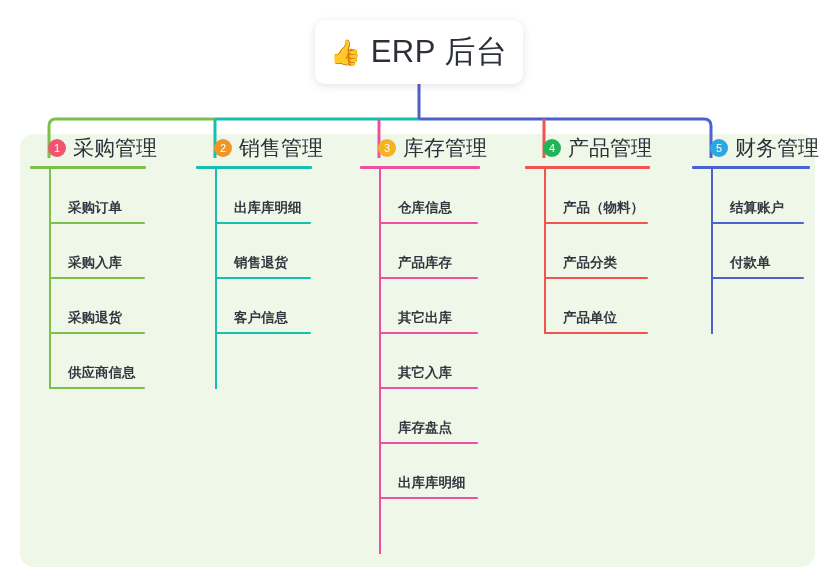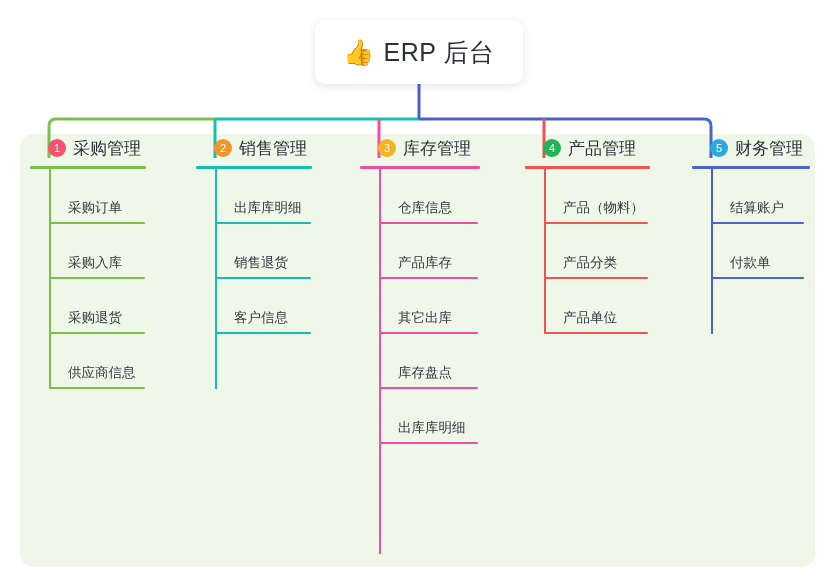--- a/index.html
+++ b/index.html
@@ -45,21 +45,21 @@
     justify-content: center;
     gap: 9px;
     z-index: 5;
   }
   .root-emoji {
     font-size: 25px;
     line-height: 1;
     display: inline-block;
   }
   .root-title {
-    font-size: 25px;
+    font-size: 31px;
     color: #2c3038;
     letter-spacing: 0.5px;
     white-space: nowrap;
   }
 
   
   .connectors {
     position: absolute;
     left: 0;
     top: 0;
@@ -98,36 +98,37 @@
     border-radius: 50%;
     color: #ffffff;
     font-size: 11px;
     line-height: 18px;
     text-align: center;
     font-weight: normal;
     flex: 0 0 auto;
   }
 
   .col-title {
-    font-size: 17px;
+    font-size: 21px;
     color: #2c3038;
     white-space: nowrap;
   }
 
   .col-rule {
     height: 3px;
     border-radius: 1px;
     margin-top: 4px;
   }
 
   
   .col-items {
     position: relative;
     margin-top: 0;
     padding-left: 20px;
+    font-weight: bold;
   }
   .spine {
     position: absolute;
     left: 19px;
     top: 0;
     width: 2px;
     background: currentColor;
   }
 
   .item {
@@ -237,20 +238,24 @@
           </div>
           <div class="item">
             <span class="item-label">产品库存</span>
             <div class="item-rule" style="background: rgb(239, 79, 160); width: 98px;"></div>
           </div>
           <div class="item">
             <span class="item-label">其它出库</span>
             <div class="item-rule" style="background: rgb(239, 79, 160); width: 98px;"></div>
           </div>
           <div class="item">
+            <span class="item-label">其它入库</span>
+            <div class="item-rule" style="background: rgb(239, 79, 160); width: 98px;"></div>
+          </div>
+          <div class="item">
             <span class="item-label">库存盘点</span>
             <div class="item-rule" style="background: rgb(239, 79, 160); width: 98px;"></div>
           </div>
           <div class="item">
             <span class="item-label">出库库明细</span>
             <div class="item-rule" style="background: rgb(239, 79, 160); width: 98px;"></div>
           </div>
         </div>
       </div>
       <div class="column" style="left: 525px; width: 152px;">

